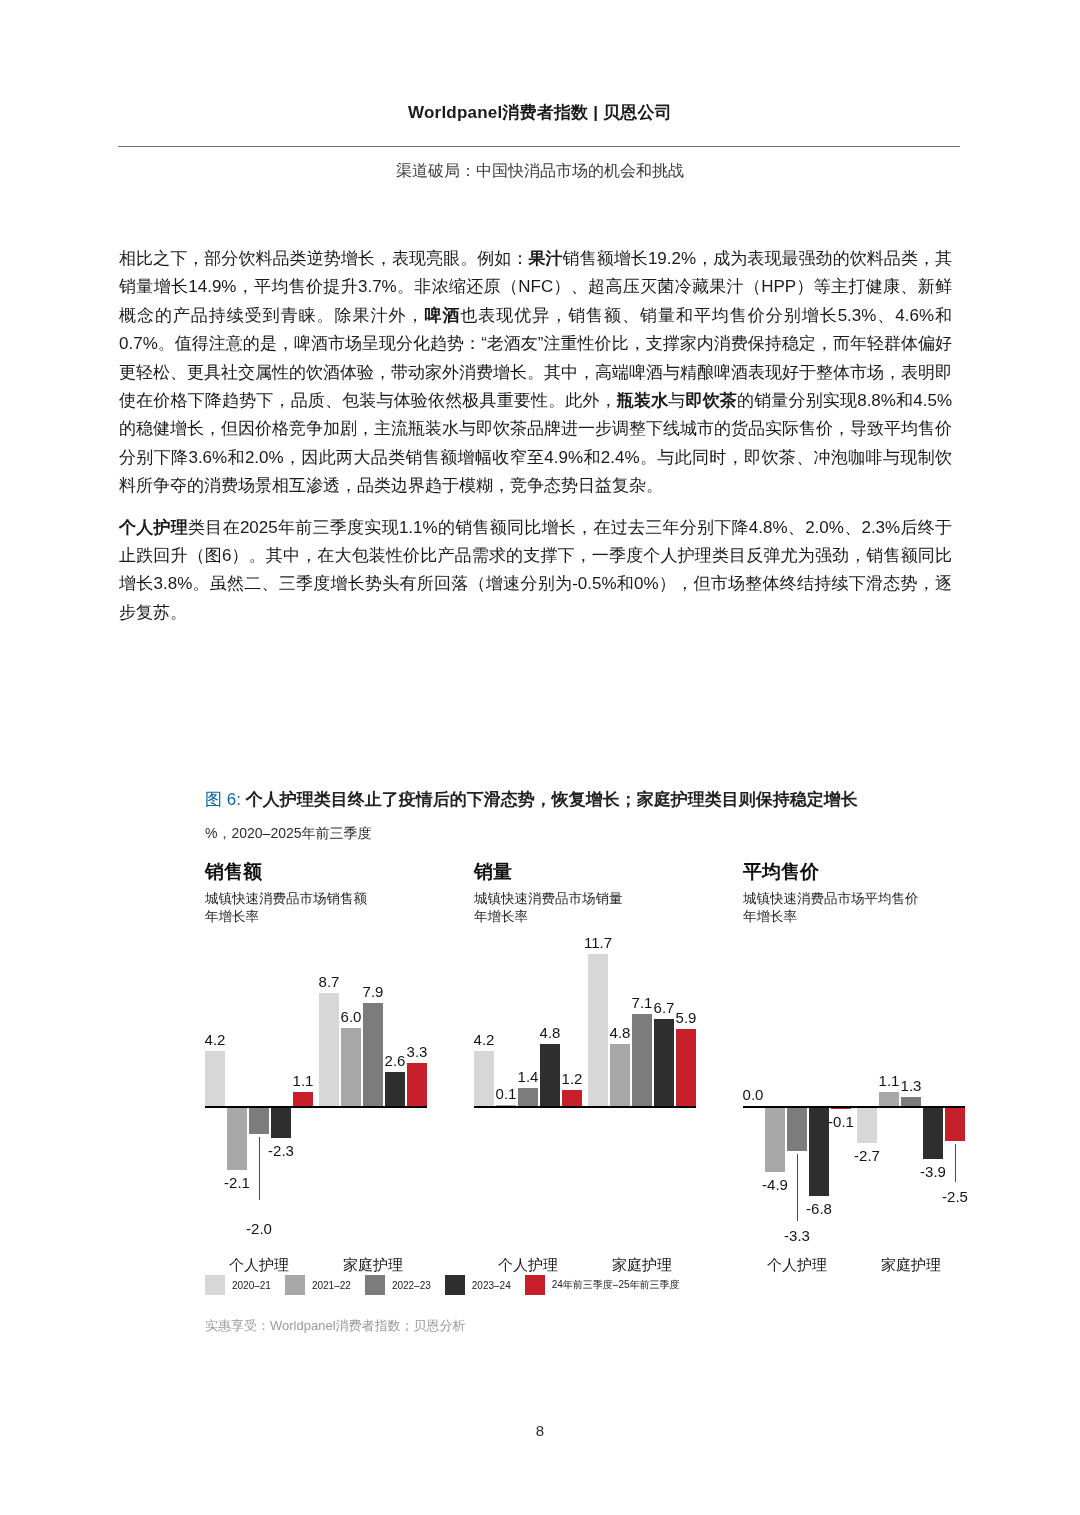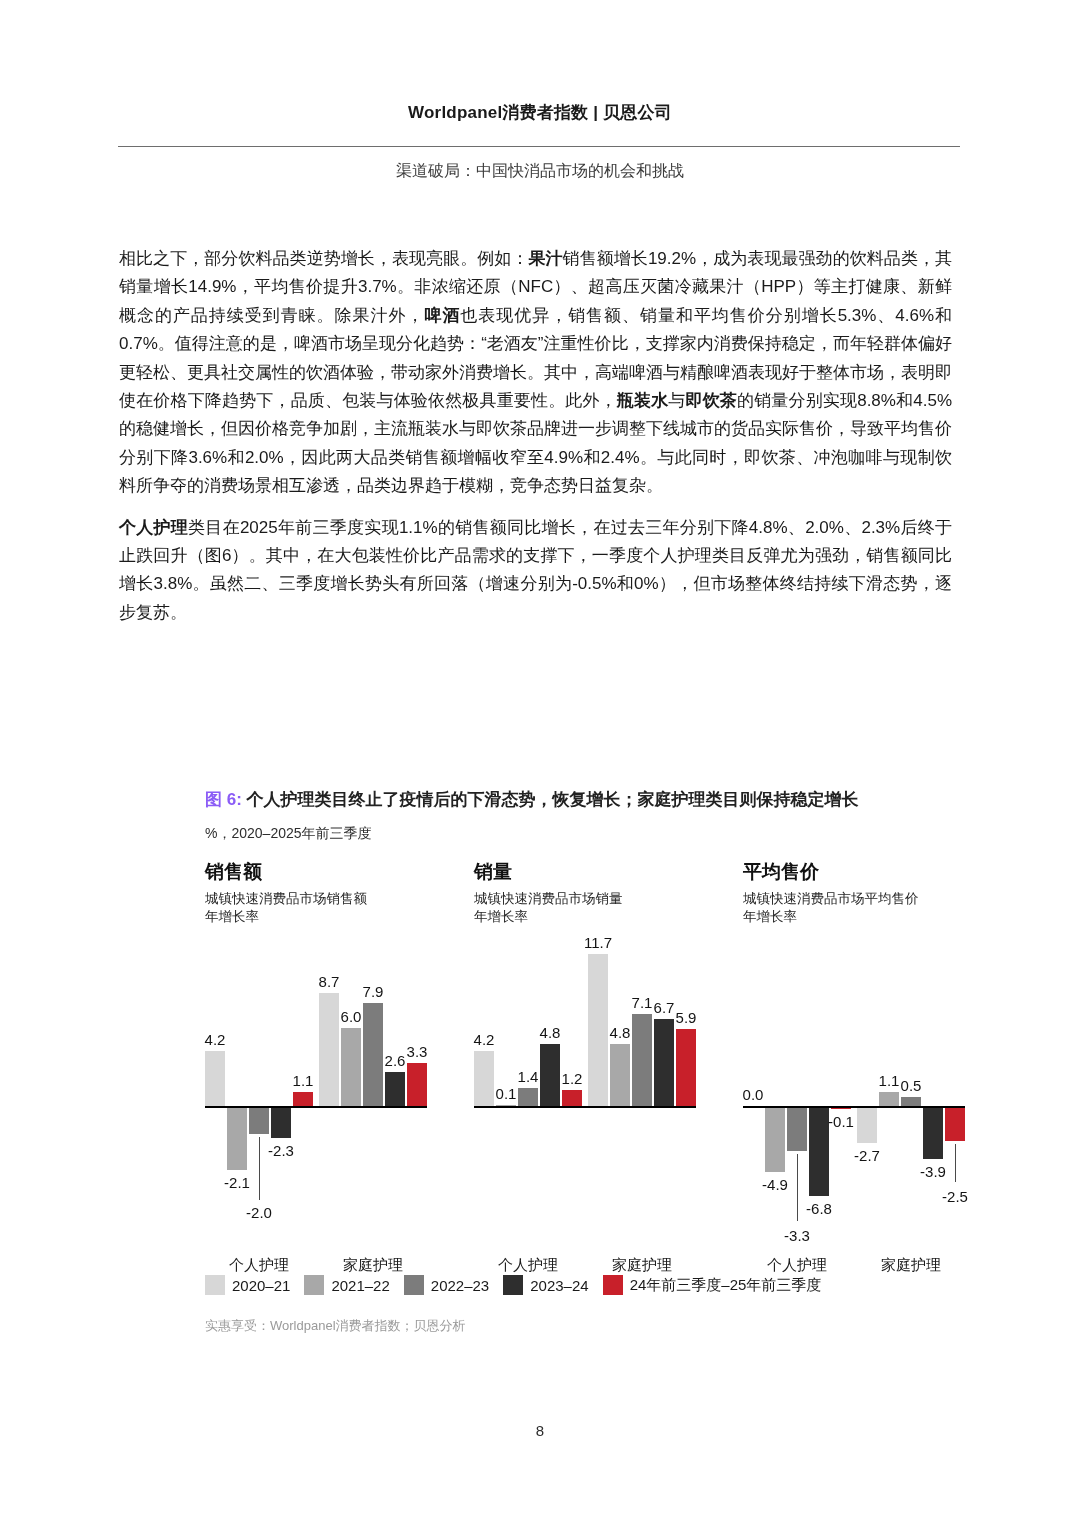--- a/index.html
+++ b/index.html
@@ -21,21 +21,21 @@
   .panel{flex:0 0 225px;width:225px;}
   .panel-title{font-size:19px;font-weight:700;color:#111;}
   .panel-sub{margin-top:5px;font-size:13.5px;line-height:18px;white-space:pre-line;color:#262626;}
   .plot{position:relative;height:335px;margin-top:10px;}
   .baseline{position:absolute;top:170px;left:0;width:222px;height:2px;background:#000;}
   .bar{position:absolute;}
   .bar-label{position:absolute;font-size:15px;color:#141414;white-space:nowrap;
              transform:translateX(-50%);}
   .leader{position:absolute;width:1px;background:#4a4a4a;}
   .group-label{position:absolute;text-align:center;font-size:15px;color:#1a1a1a;}
-  .legend{display:flex;align-items:center;margin-top:4px;font-size:15px;color:#1a1a1a;}
+  .legend{display:flex;align-items:center;margin-top:4px;font-size:10px;color:#1a1a1a;}
   .legend-item{display:flex;align-items:center;margin-right:14px;}
   .swatch{width:20px;height:20px;display:inline-block;margin-right:7px;}
   .source{margin-top:22px;font-size:13px;color:#9a9a9a;}
   .page-num{position:absolute;top:1422px;left:0;width:100%;text-align:center;
             font-size:15px;color:#2e2e2e;}
 </style>
 </head>
 <body>
 
 <div class="page">
@@ -45,36 +45,36 @@
   <hr class="rule">
 
   <div class="doc-title">渠道破局：中国快消品市场的机会和挑战</div>
 
   <main class="body-text">
     <p><span>相比之下，部分饮料品类逆势增长，表现亮眼。例如：</span><span style="font-weight: 700;">果汁</span><span>销售额增长19.2%，成为表现最强劲的饮料品类，其销量增长14.9%，平均售价提升3.7%。非浓缩还原（NFC）、超高压灭菌冷藏果汁（HPP）等主打健康、新鲜概念的产品持续受到青睐。除果汁外，</span><span style="font-weight: 700;">啤酒</span><span>也表现优异，销售额、销量和平均售价分别增长5.3%、4.6%和0.7%。值得注意的是，啤酒市场呈现分化趋势：“老酒友”注重性价比，支撑家内消费保持稳定，而年轻群体偏好更轻松、更具社交属性的饮酒体验，带动家外消费增长。其中，高端啤酒与精酿啤酒表现好于整体市场，表明即使在价格下降趋势下，品质、包装与体验依然极具重要性。此外，</span><span style="font-weight: 700;">瓶装水</span><span>与</span><span style="font-weight: 700;">即饮茶</span><span>的销量分别实现8.8%和4.5%的稳健增长，但因价格竞争加剧，主流瓶装水与即饮茶品牌进一步调整下线城市的货品实际售价，导致平均售价分别下降3.6%和2.0%，因此两大品类销售额增幅收窄至4.9%和2.4%。与此同时，即饮茶、冲泡咖啡与现制饮料所争夺的消费场景相互渗透，品类边界趋于模糊，竞争态势日益复杂。</span></p>
     <p><span style="font-weight: 700;">个人护理</span><span>类目在2025年前三季度实现1.1%的销售额同比增长，在过去三年分别下降4.8%、2.0%、2.3%后终于止跌回升（图6）。其中，在大包装性价比产品需求的支撑下，一季度个人护理类目反弹尤为强劲，销售额同比增长3.8%。虽然二、三季度增长势头有所回落（增速分别为-0.5%和0%），但市场整体终结持续下滑态势，逐步复苏。</span></p>
   </main>
 
   <section class="figure">
-    <div class="fig-title"><span style="font-weight: 700; color: #8b5cf6;">图 6: </span><span style="font-weight: 700;">个人护理类目终止了疫情后的下滑态势，恢复增长；家庭护理类目则保持稳定增长</span></div>
+    <div class="fig-title"><span style="font-weight: 400; color: #0369a1;">图 6: </span><span style="font-weight: 700;">个人护理类目终止了疫情后的下滑态势，恢复增长；家庭护理类目则保持稳定增长</span></div>
     <div class="fig-unit">%，2020–2025年前三季度</div>
 
     <div class="charts-row">
       <div class="panel">
         <div class="panel-title">销售额</div>
         <div class="panel-sub">城镇快速消费品市场销售额
 年增长率</div>
         <div class="plot">
           <div class="baseline"></div>
         <div class="bar" style="left: 0px; width: 20px; height: 54.6px; top: 115.4px; background: rgb(215, 215, 215);"></div>
             <div class="bar-label" style="left: 10px; top: 95.4px;">4.2</div>
             <div class="bar" style="left: 22px; width: 20px; height: 62.4px; top: 172px; background: rgb(168, 168, 168);"></div>
             <div class="bar-label" style="left: 32px; top: 238.4px;">-2.1</div>
             <div class="bar" style="left: 44px; width: 20px; height: 26px; top: 172px; background: rgb(124, 124, 124);"></div>
-            <div class="bar-label" style="left: 54px; top: 268px;">-2.0</div>
+            <div class="bar-label" style="left: 54px; top: 284px;">-2.0</div>
             <div class="leader" style="left: 54px; top: 201px; height: 63px;"></div>
             <div class="bar" style="left: 66px; width: 20px; height: 29.9px; top: 172px; background: rgb(46, 46, 46);"></div>
             <div class="bar-label" style="left: 76px; top: 205.9px;">-2.3</div>
             <div class="bar" style="left: 88px; width: 20px; height: 14.3px; top: 155.7px; background: rgb(200, 32, 42);"></div>
             <div class="bar-label" style="left: 98px; top: 135.7px;">1.1</div>
             <div class="group-label" style="left: 0px; top: 320px; width: 108px;">个人护理</div>
             <div class="bar" style="left: 114px; width: 20px; height: 113.1px; top: 56.9px; background: rgb(215, 215, 215);"></div>
             <div class="bar-label" style="left: 124px; top: 36.9px;">8.7</div>
             <div class="bar" style="left: 136px; width: 20px; height: 78px; top: 92px; background: rgb(168, 168, 168);"></div>
             <div class="bar-label" style="left: 146px; top: 72px;">6.0</div>
@@ -133,21 +133,21 @@
             <div class="bar" style="left: 66px; width: 20px; height: 88.4px; top: 172px; background: rgb(46, 46, 46);"></div>
             <div class="bar-label" style="left: 76px; top: 264.4px;">-6.8</div>
             <div class="bar" style="left: 88px; width: 20px; height: 1.3px; top: 172px; background: rgb(200, 32, 42);"></div>
             <div class="bar-label" style="left: 98px; top: 177.3px;">-0.1</div>
             <div class="group-label" style="left: 0px; top: 320px; width: 108px;">个人护理</div>
             <div class="bar" style="left: 114px; width: 20px; height: 35.1px; top: 172px; background: rgb(215, 215, 215);"></div>
             <div class="bar-label" style="left: 124px; top: 211.1px;">-2.7</div>
             <div class="bar" style="left: 136px; width: 20px; height: 14.3px; top: 155.7px; background: rgb(168, 168, 168);"></div>
             <div class="bar-label" style="left: 146px; top: 135.7px;">1.1</div>
             <div class="bar" style="left: 158px; width: 20px; height: 9.1px; top: 160.9px; background: rgb(124, 124, 124);"></div>
-            <div class="bar-label" style="left: 168px; top: 140.9px;">0.5</div>
+            <div class="bar-label" style="left: 168px; top: 140.9px;">1.3</div>
             <div class="bar" style="left: 180px; width: 20px; height: 50.7px; top: 172px; background: rgb(46, 46, 46);"></div>
             <div class="bar-label" style="left: 190px; top: 226.7px;">-3.9</div>
             <div class="bar" style="left: 202px; width: 20px; height: 32.5px; top: 172px; background: rgb(200, 32, 42);"></div>
             <div class="bar-label" style="left: 212px; top: 251.5px;">-2.5</div>
             <div class="leader" style="left: 212px; top: 207.5px; height: 38px;"></div>
             <div class="group-label" style="left: 114px; top: 320px; width: 108px;">家庭护理</div>
           </div>
       </div>
     </div>
 

